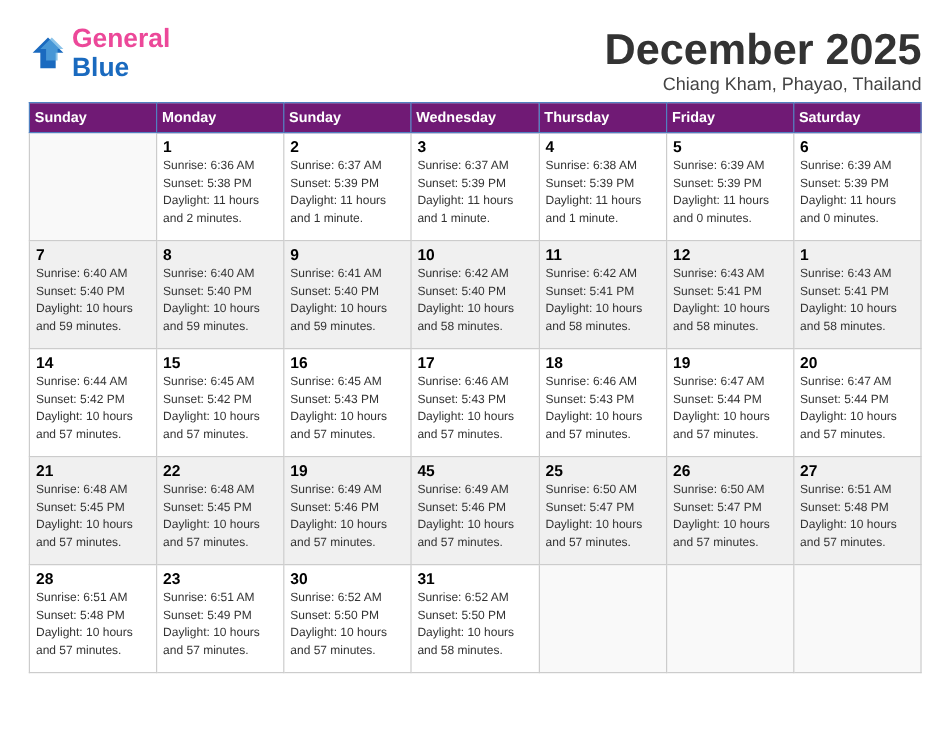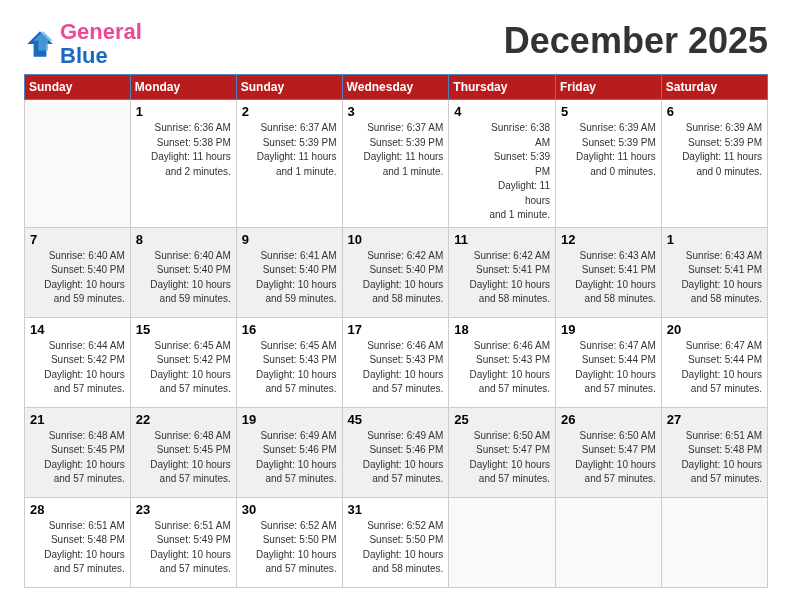--- a/index.html
+++ b/index.html
@@ -44,21 +44,21 @@
     .subtitle {
       font-size: 15px;
       color: #444;
     }
     .calendar {
       width: 100%;
       border-collapse: collapse;
       font-size: 10.5px;
     }
     .calendar th {
-      background: #b91c1c;
+      background: #701a75;
       color: #fff;
       padding: 5px 4px;
       text-align: left;
       font-size: 12px;
       font-weight: bold;
       border: 1px solid #5080c0;
     }
     .calendar td {
       border: 1px solid #ccc;
       vertical-align: top;
@@ -69,41 +69,41 @@
     .day-number {
       font-weight: bold;
       font-size: 13px;
       display: block;
       margin-bottom: 2px;
     }
     .day-info {
       color: #333;
       font-size: 10px;
       line-height: 1.45;
-      text-align: right;
     }
     .empty { background: #f9f9f9; }
     .row-shaded td { background: #f0f0f0; }
   </style>
 </head>
 <body>
 
 <div class="header">
   <div class="logo">
     <svg class="logo-icon" viewBox="0 0 40 40">
       <polygon points="20,4 36,20 28,20 28,36 12,36 12,20 4,20" fill="#1a6abf"></polygon>
       <polygon points="24,4 36,16 30,16 30,28 18,28 18,16 12,16" fill="#5aaae0" opacity="0.7"></polygon>
     </svg>
     <div class="logo-text">
       <span class="logo-general">General</span><br>
       <span class="logo-blue">Blue</span>
     </div>
   </div>
   <div class="title-block">
     <div class="month-title">December 2025</div>
+    <div class="subtitle">Chiang Kham, Phayao, Thailand</div>
   </div>
 </div>
 
 <table class="calendar">
   <thead>
     <tr>
     <th>Sunday</th>
         <th>Monday</th>
         <th>Sunday</th>
         <th>Wednesday</th>
@@ -131,21 +131,21 @@
         </td>
         <td>
           <span class="day-number">3</span>
           <div class="day-info" style="white-space: pre-line;">Sunrise: 6:37 AM
 Sunset: 5:39 PM
 Daylight: 11 hours
 and 1 minute.</div>
         </td>
         <td>
           <span class="day-number">4</span>
-          <div class="day-info" style="white-space: pre-line; margin-left: 24px;">Sunrise: 6:38 AM
+          <div class="day-info" style="white-space: pre-line;">Sunrise: 6:38 AM
 Sunset: 5:39 PM
 Daylight: 11 hours
 and 1 minute.</div>
         </td>
         <td>
           <span class="day-number">5</span>
           <div class="day-info" style="white-space: pre-line;">Sunrise: 6:39 AM
 Sunset: 5:39 PM
 Daylight: 11 hours
 and 0 minutes.</div>

